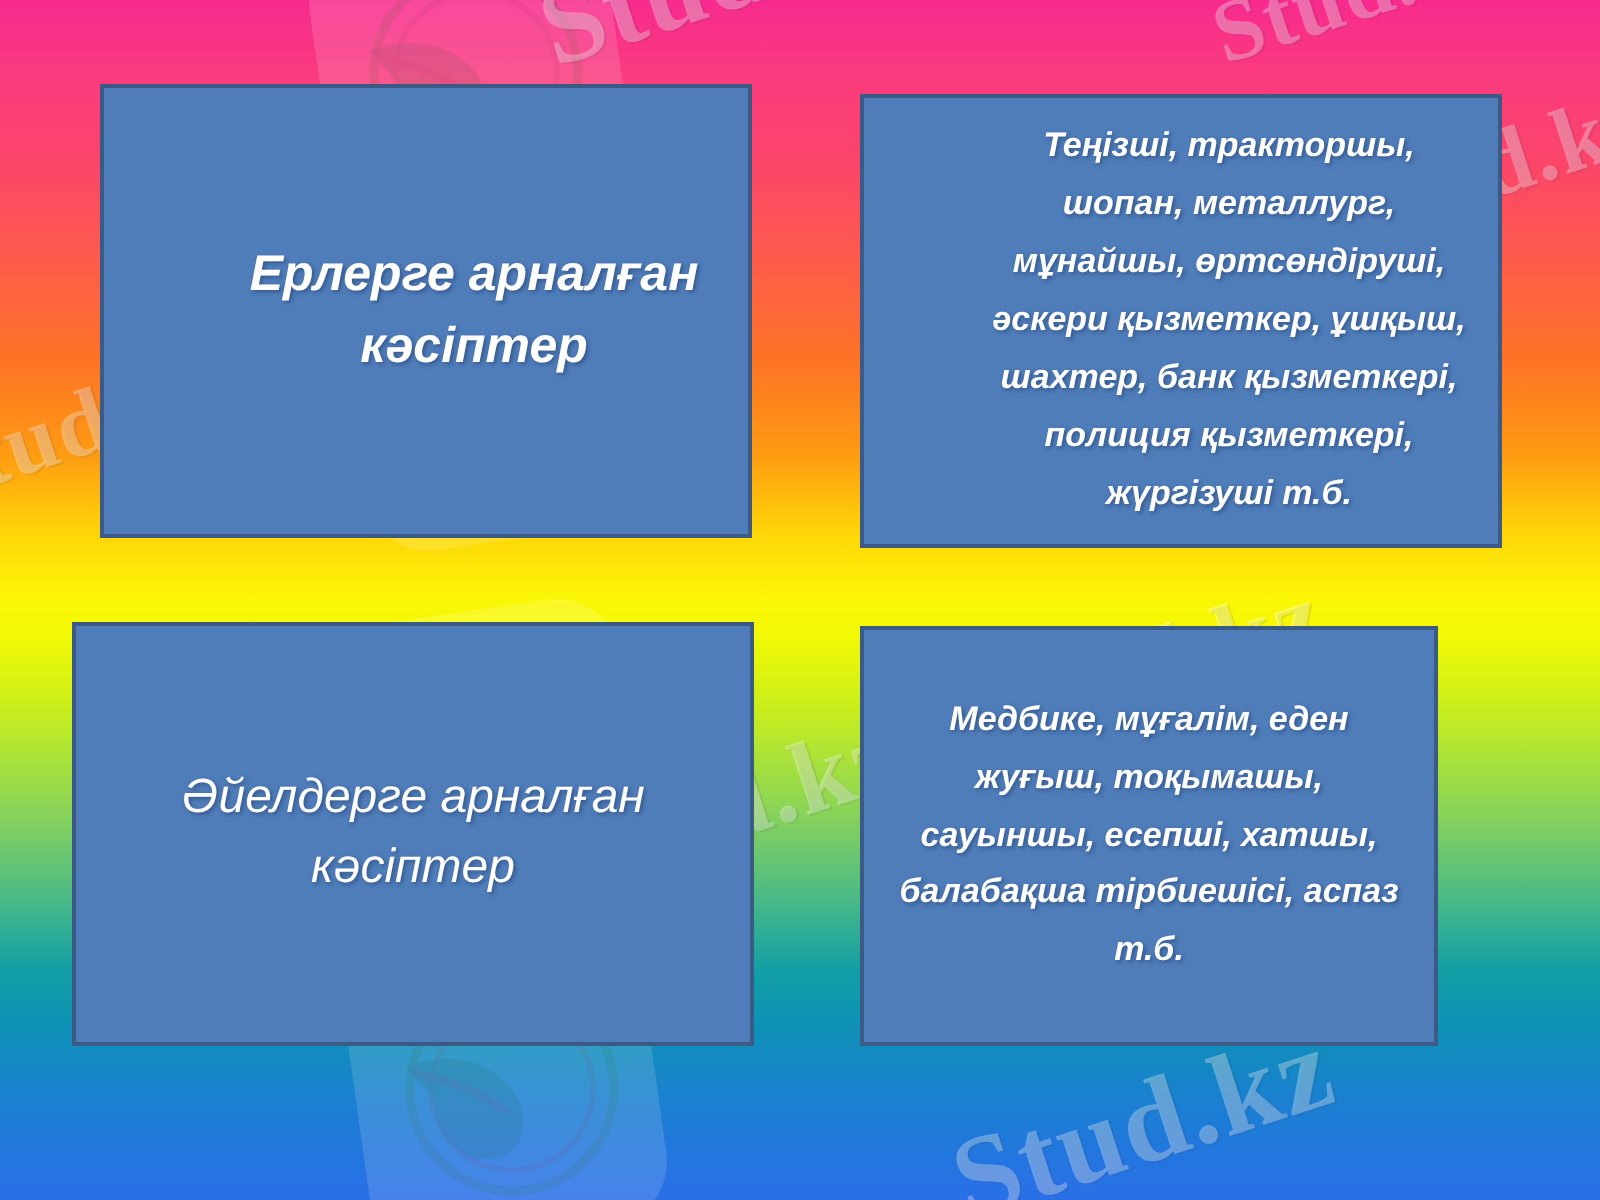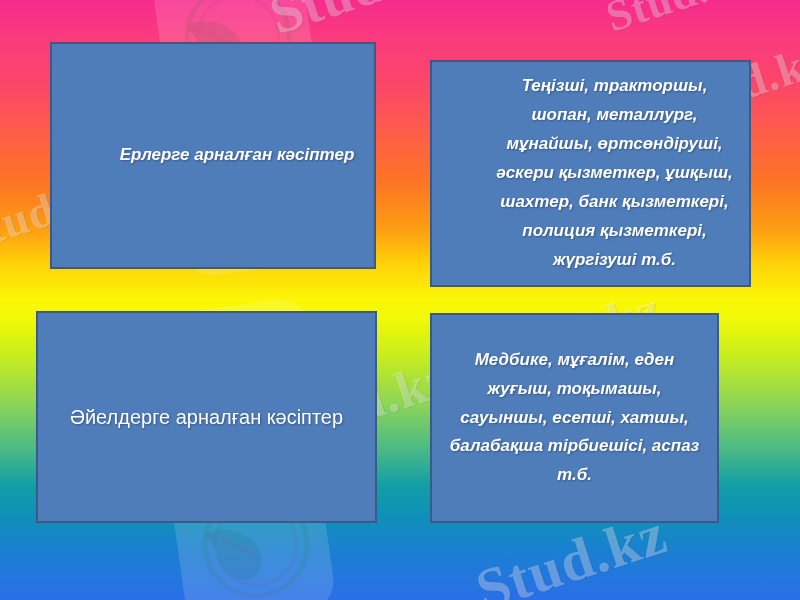--- a/index.html
+++ b/index.html
@@ -88,34 +88,35 @@
     text-shadow: 1px 1px 2px rgba(20,40,80,0.45);
   }
   .box .txt {
     display: block;
     width: 100%;
     padding: 0 10px;
     box-sizing: border-box;
   }
 
   #box-men-title      { left: 50px;  top: 42px;  width: 326px; height: 227px; }
-  #box-men-list       { left: 430px; top: 60px;  width: 321px; height: 227px; padding-left: 48px; }
+  #box-men-list       { left: 430px; top: 47px;  width: 321px; height: 227px; padding-left: 48px; }
   #box-women-title    { left: 36px;  top: 311px; width: 341px; height: 212px; }
   #box-women-list     { left: 430px; top: 313px; width: 289px; height: 210px; }
 
   #box-men-title .txt {
-    font-size: 17px;
+    font-size: 25px;
     font-weight: 700;
     font-style: italic;
     line-height: 1.42;
     margin-left: 48px;
   }
   #box-women-title .txt {
-    font-size: 20px;
+    font-size: 24px;
     font-weight: 400;
+    font-style: italic;
     line-height: 1.45;
   }
   #box-men-list .txt,
   #box-women-list .txt {
     font-size: 17px;
     font-weight: 700;
     font-style: italic;
     line-height: 1.70;
   }
 </style>

